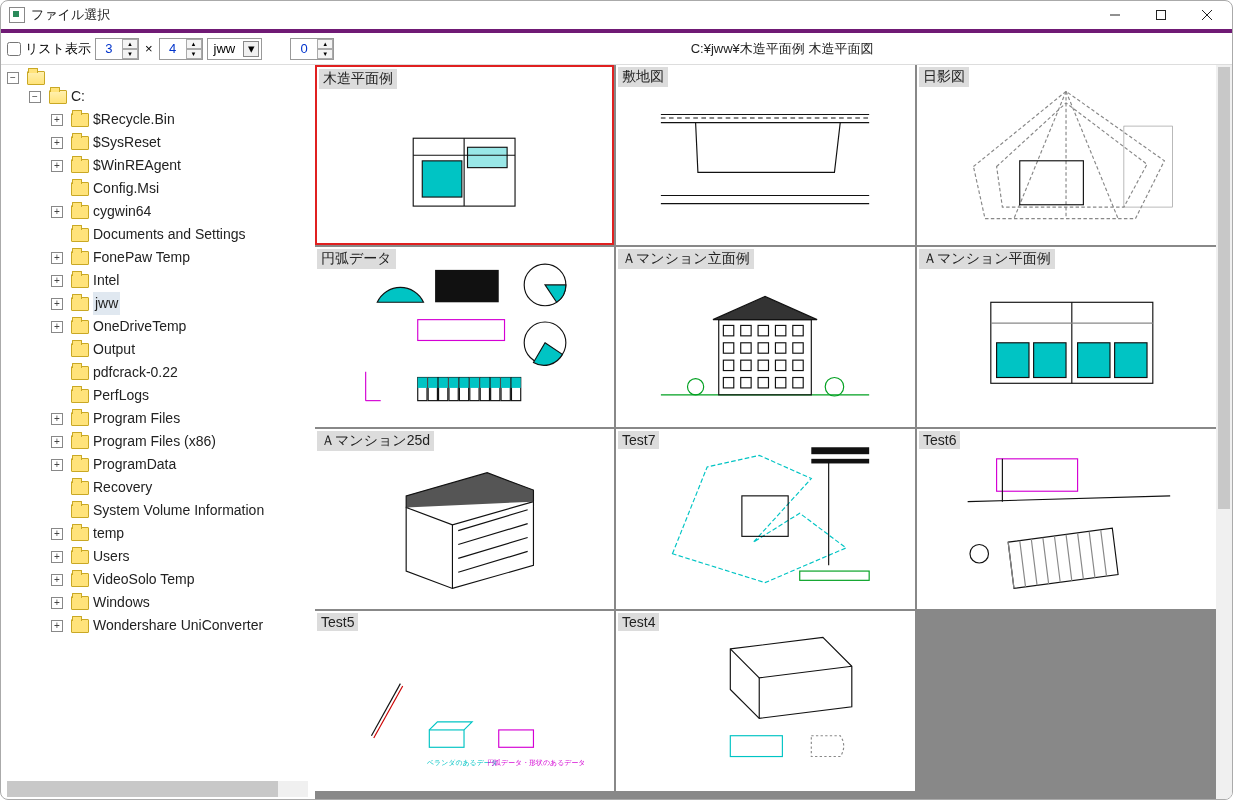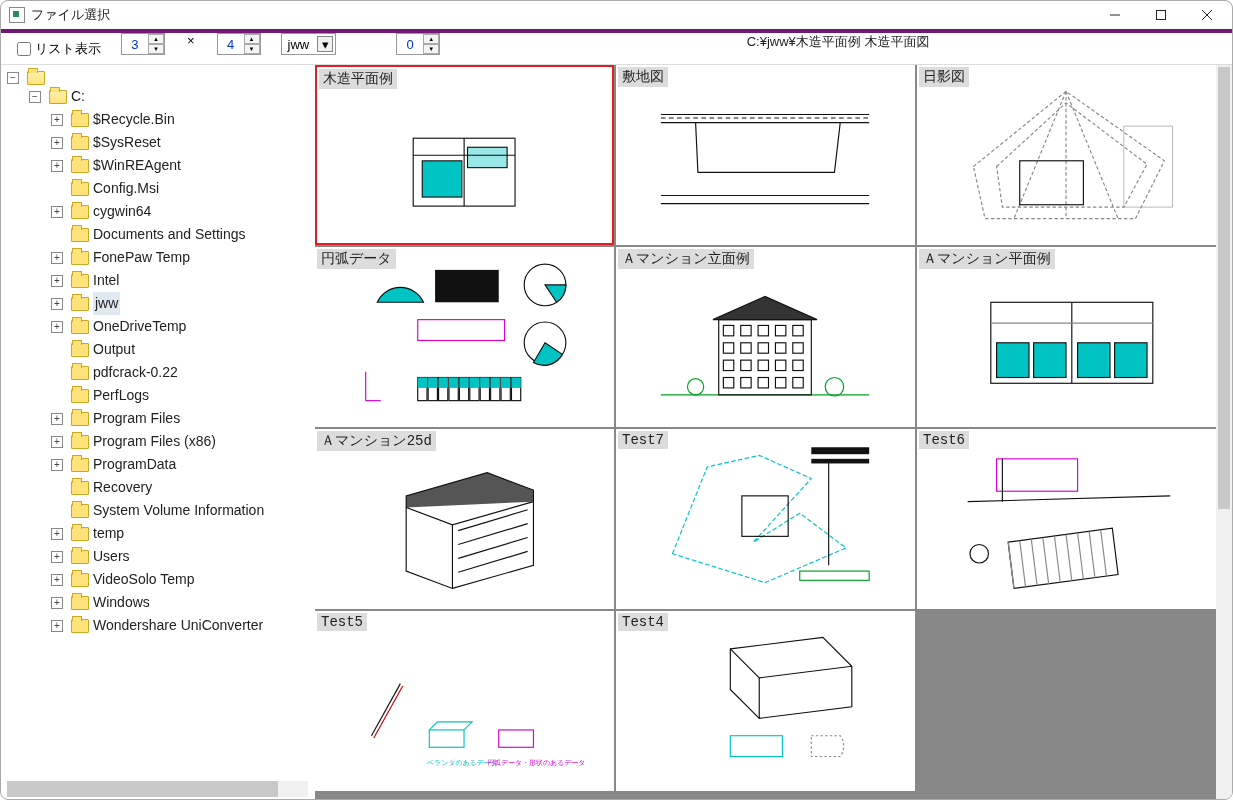--- a/index.html
+++ b/index.html
@@ -42,22 +42,23 @@
   width: 46px; height: 30px;
   display: flex; align-items: center; justify-content: center;
   color: #222;
 }
 .winbtn svg { width: 12px; height: 12px; stroke: currentColor; fill: none; stroke-width: 1; }
 
 
 .toolbar {
   height: 32px;
   display: flex;
-  gap: 20px;
-  padding: 0 16px;
+  align-items: center;
+  gap: 4px;
+  padding: 0 6px;
   border-bottom: 1px solid #ddd;
 }
 .toolbar label { display: flex; align-items: center; gap: 4px; }
 .toolbar input[type=checkbox] { width: 14px; height: 14px; }
 .spin {
   display: flex; align-items: stretch;
   border: 1px solid #999;
   height: 22px;
 }
 .spin input {
@@ -177,21 +178,20 @@
 }
 .thumb-cell.selected { border: 2px solid #e02020; }
 .thumb-cell .caption {
   position: absolute;
   top: 2px; left: 2px;
   background: #dcdcdc;
   color: #222;
   padding: 1px 4px;
   font-size: 14px;
   z-index: 2;
-  font-family: Liberation Mono, monospace;
 }
 .thumb-cell .art {
   position: absolute; inset: 0;
   display: flex; align-items: center; justify-content: center;
 }
 .thumb-cell svg { width: 95%; height: 90%; }
 
 .vscroll {
   position: absolute; right: 0; top: 0; bottom: 0;
   width: 16px; background: #f0f0f0;

